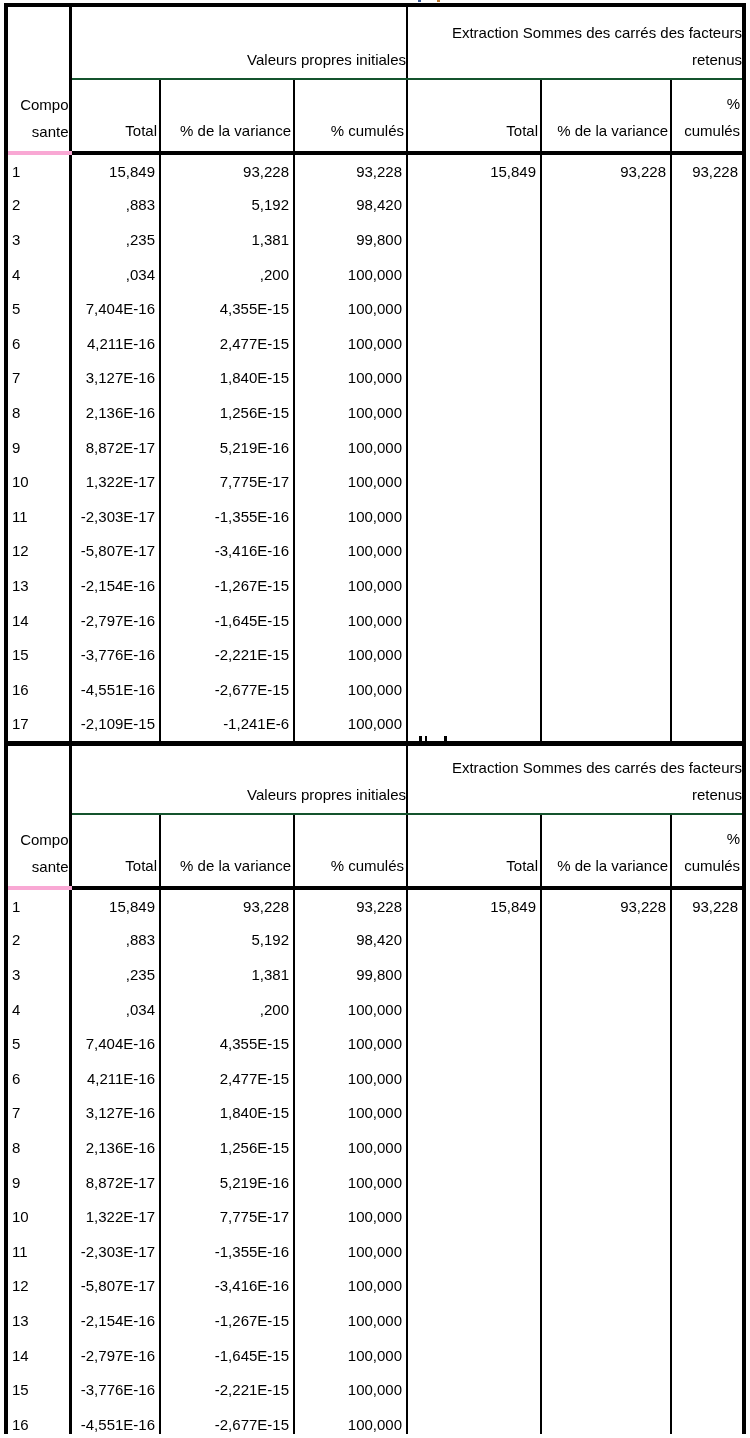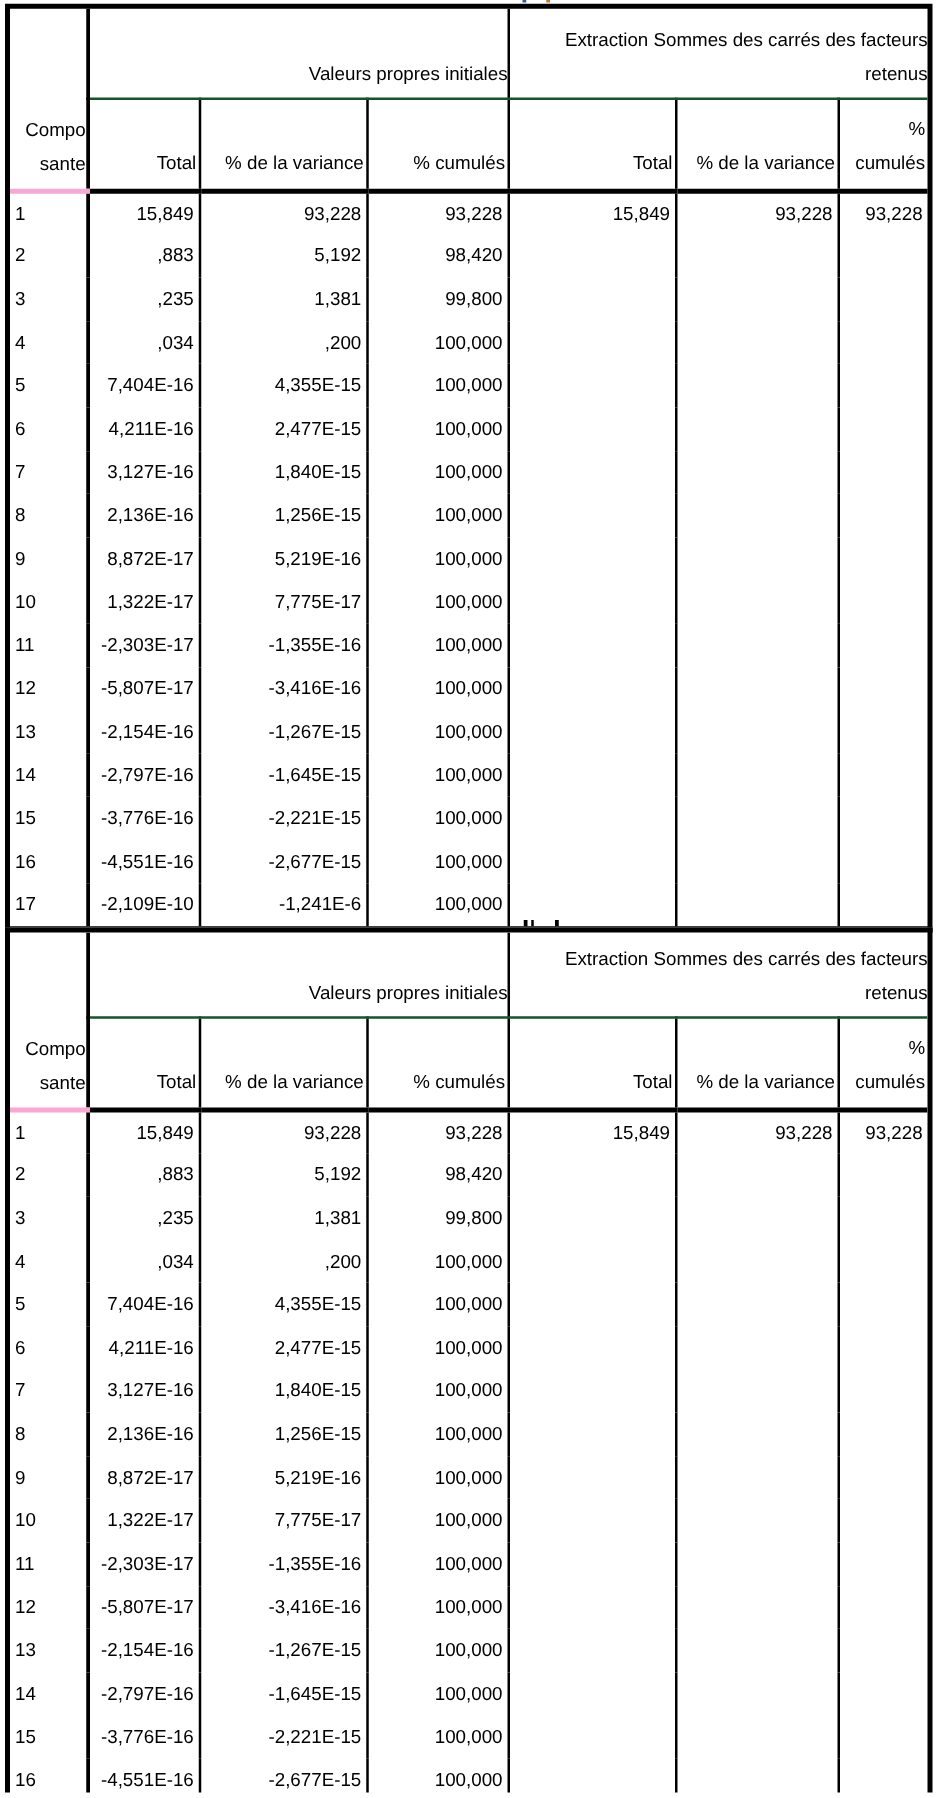--- a/index.html
+++ b/index.html
@@ -265,21 +265,21 @@
           <td class="comp">16</td>
           <td class="v">-4,551E-16</td>
           <td class="v">-2,677E-15</td>
           <td class="v">100,000</td>
           <td class="v"></td>
           <td class="v"></td>
           <td class=""></td>
         </tr>
         <tr>
           <td class="comp">17</td>
-          <td class="v">-2,109E-10</td>
+          <td class="v">-2,109E-15</td>
           <td class="v">-1,241E-6</td>
           <td class="v">100,000</td>
           <td class="v"></td>
           <td class="v"></td>
           <td class=""></td>
         </tr>
       </tbody>
   </table>
 </div>
 

